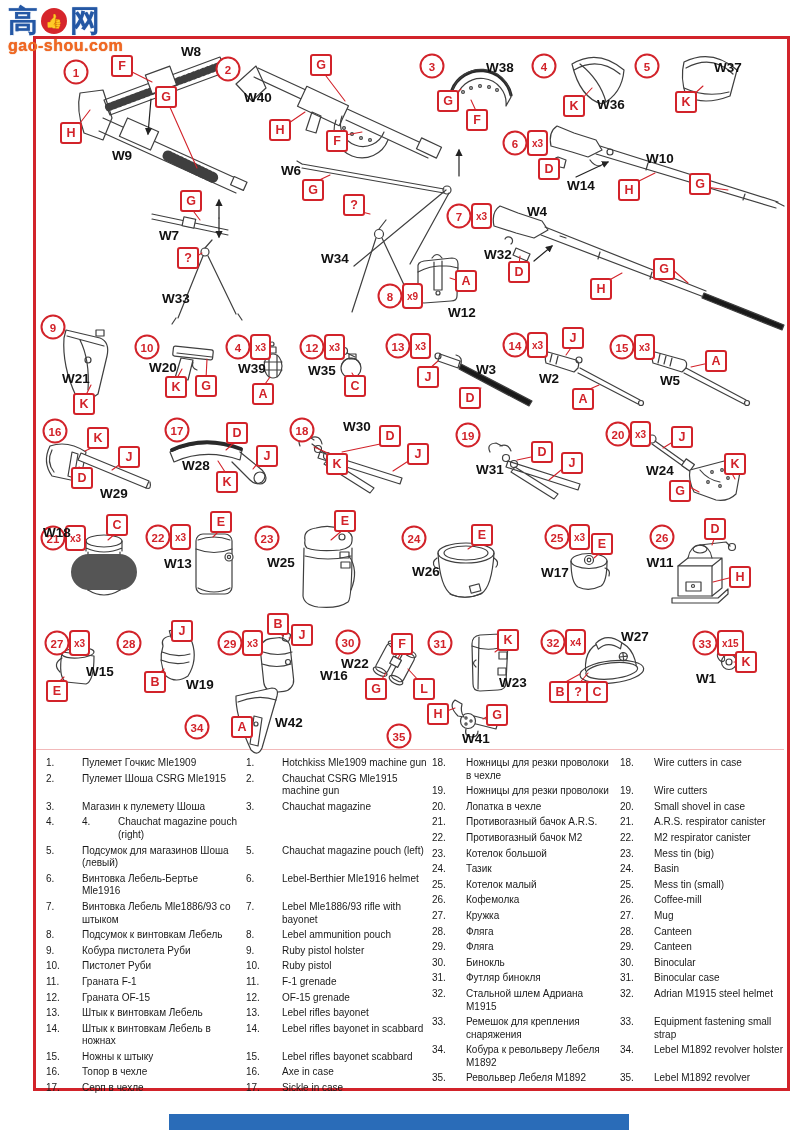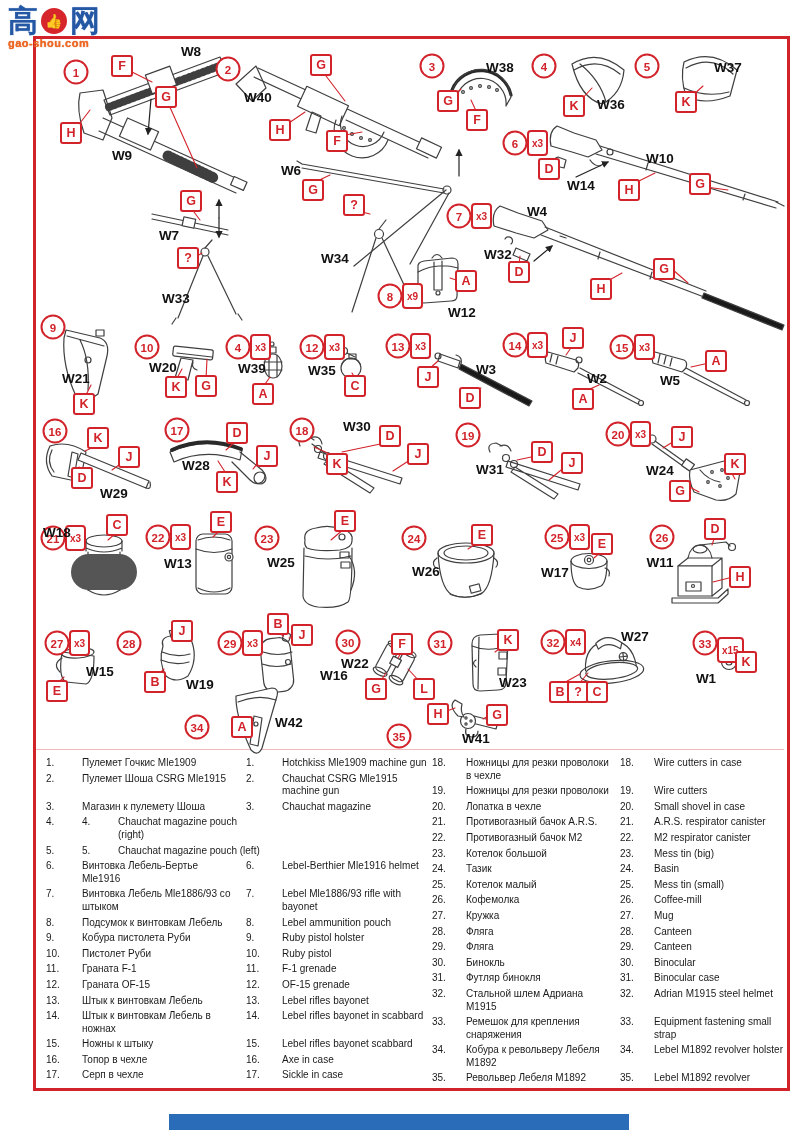--- a/index.html
+++ b/index.html
@@ -9,21 +9,21 @@
          border:3px solid #d2232a;background:#fff;}
   .list-sep{position:absolute;left:36px;top:749px;width:748px;height:1px;background:#f2b9ba;}
 
   
   .logo{position:absolute;left:8px;top:6px;z-index:30;}
   .logo-row{display:flex;align-items:center;gap:3px;}
   .logo-cn{font-size:30px;font-weight:bold;color:#2457a4;line-height:1;
            text-shadow:0 0 1px #7f9fd0;}
   .logo-badge{width:26px;height:26px;border-radius:50%;background:#d6252b;color:#fff;
               display:flex;align-items:center;justify-content:center;font-size:14px;}
-  .logo-domain{font-size:11px;font-weight:bold;color:#f26822;letter-spacing:.5px;margin-top:1px;
+  .logo-domain{font-size:16px;font-weight:bold;color:#f26822;letter-spacing:.5px;margin-top:1px;
                text-shadow:0 0 1px #c8500f;}
 
   
   #diagram-labels{position:absolute;left:0;top:0;width:800px;height:760px;z-index:10;}
   .num-badge{position:absolute;width:21px;height:21px;border:2px solid #d2232a;border-radius:50%;
              background:#fff;color:#d2232a;font-weight:bold;font-size:11.5px;
              display:flex;align-items:center;justify-content:center;
              transform:translate(-50%,-50%);}
   .qty-badge{position:absolute;height:14px;padding:4px 3px;border:2px solid #d2232a;border-radius:4px;
              background:#fff;color:#d2232a;font-weight:bold;font-size:10px;
@@ -413,21 +413,21 @@
     <div class="part-label" style="left: 322px; top: 370px;">W35</div>
     <div class="code-box" style="left: 355px; top: 386px;">C</div>
     <div class="num-badge" style="left: 398px; top: 346px;">13</div>
     <div class="qty-badge" style="left: 410px; top: 346px;">x3</div>
     <div class="code-box" style="left: 428px; top: 377px;">J</div>
     <div class="part-label" style="left: 486px; top: 369px;">W3</div>
     <div class="code-box" style="left: 470px; top: 398px;">D</div>
     <div class="num-badge" style="left: 515px; top: 345px;">14</div>
     <div class="qty-badge" style="left: 527px; top: 345px;">x3</div>
     <div class="code-box" style="left: 573px; top: 338px;">J</div>
-    <div class="part-label" style="left: 597px; top: 378px;">W2</div>
+    <div class="part-label" style="left: 549px; top: 378px;">W2</div>
     <div class="code-box" style="left: 583px; top: 399px;">A</div>
     <div class="num-badge" style="left: 622px; top: 347px;">15</div>
     <div class="qty-badge" style="left: 634px; top: 347px;">x3</div>
     <div class="code-box" style="left: 716px; top: 361px;">A</div>
     <div class="part-label" style="left: 670px; top: 380px;">W5</div>
     <div class="num-badge" style="left: 55px; top: 431px;">16</div>
     <div class="code-box" style="left: 98px; top: 438px;">K</div>
     <div class="code-box" style="left: 129px; top: 457px;">J</div>
     <div class="code-box" style="left: 82px; top: 478px;">D</div>
     <div class="part-label" style="left: 114px; top: 493px;">W29</div>
@@ -494,21 +494,21 @@
     <div class="num-badge" style="left: 440px; top: 643px;">31</div>
     <div class="code-box" style="left: 508px; top: 640px;">K</div>
     <div class="part-label" style="left: 513px; top: 682px;">W23</div>
     <div class="num-badge" style="left: 553px; top: 642px;">32</div>
     <div class="qty-badge" style="left: 565px; top: 642px;">x4</div>
     <div class="part-label" style="left: 635px; top: 636px;">W27</div>
     <div class="code-box" style="left: 560px; top: 692px;">B</div>
     <div class="code-box" style="left: 578px; top: 692px;">?</div>
     <div class="code-box" style="left: 597px; top: 692px;">C</div>
     <div class="num-badge" style="left: 705px; top: 643px;">33</div>
-    <div class="qty-badge" style="left: 717px; top: 643px; margin-top: 7px;">x15</div>
+    <div class="qty-badge" style="left: 717px; top: 643px;">x15</div>
     <div class="code-box" style="left: 746px; top: 662px;">K</div>
     <div class="part-label" style="left: 706px; top: 678px;">W1</div>
     <div class="num-badge" style="left: 197px; top: 727px;">34</div>
     <div class="code-box" style="left: 242px; top: 727px;">A</div>
     <div class="part-label" style="left: 289px; top: 722px;">W42</div>
     <div class="num-badge" style="left: 399px; top: 736px;">35</div>
     <div class="code-box" style="left: 438px; top: 714px;">H</div>
     <div class="code-box" style="left: 497px; top: 715px;">G</div>
     <div class="part-label" style="left: 476px; top: 738px;">W41</div>
   </div>
@@ -542,20 +542,21 @@
         <div class="c-num">3.</div>
         <div class="c-en">Chauchat magazine</div>
       </div>
       <div class="row">
         <div class="c-num">4.</div>
         <div class="c-num">4.</div>
         <div class="c-en">Chauchat magazine pouch (right)</div>
       </div>
       <div class="row">
         <div class="c-num">5.</div>
+        <div class="c-ru">Подсумок для магазинов Шоша (левый)</div>
         <div class="c-num">5.</div>
         <div class="c-en">Chauchat magazine pouch (left)</div>
       </div>
       <div class="row">
         <div class="c-num">6.</div>
         <div class="c-ru">Винтовка Лебель-Бертье Mle1916</div>
         <div class="c-num">6.</div>
         <div class="c-en">Lebel-Berthier Mle1916 helmet</div>
       </div>
       <div class="row">

